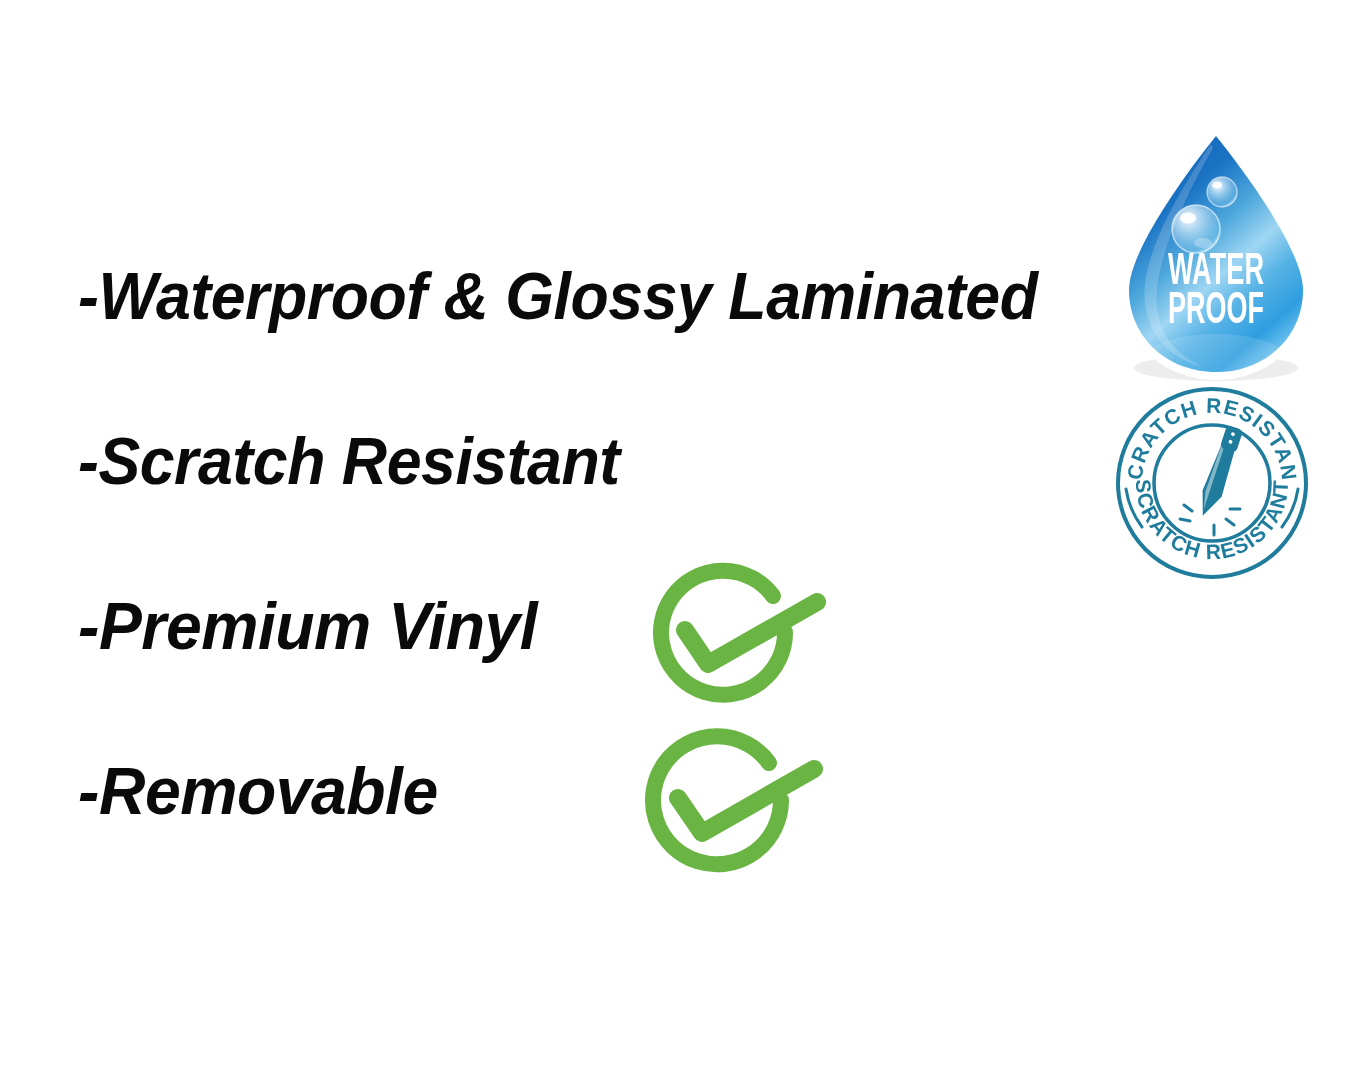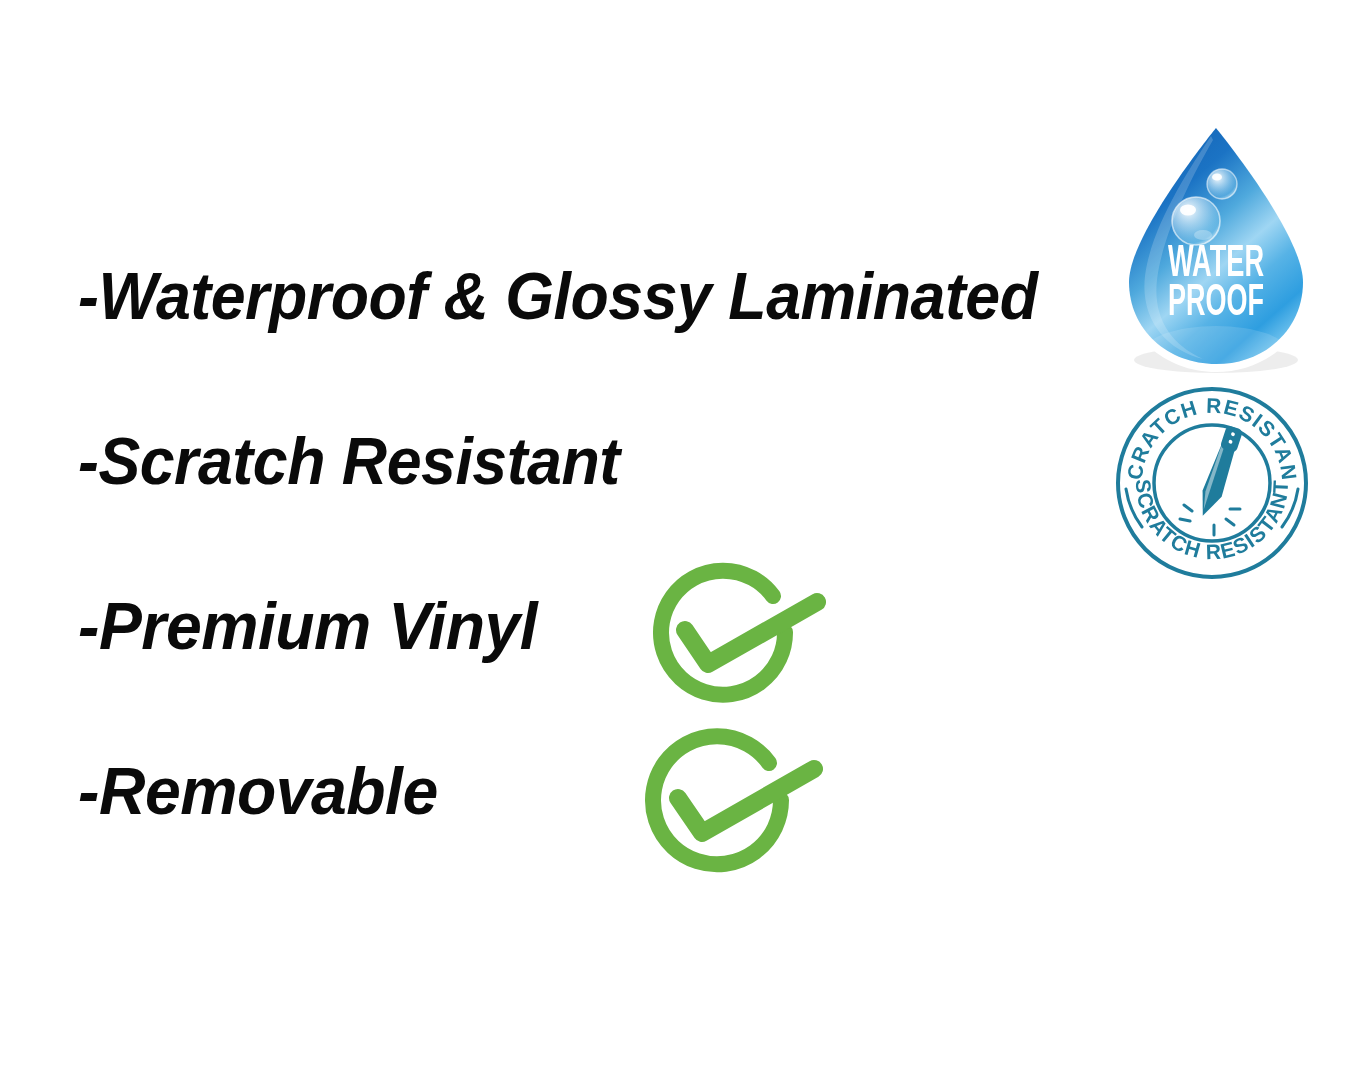--- a/index.html
+++ b/index.html
@@ -32,21 +32,21 @@
   }
   .line-1 { top: 262px; font-size: 67px; transform: scaleX(0.935); transform-origin: left center; }
   .line-2 { top: 427px; font-size: 67px; transform: scaleX(0.935); transform-origin: left center; }
   .line-3 { top: 592px; font-size: 67px; transform: scaleX(0.96); transform-origin: left center; }
   .line-4 { top: 757px; font-size: 67px; transform: scaleX(0.96); transform-origin: left center; }
 
   
   .droplet-badge {
     position: absolute;
     left: 1107px;
-    top: 116px;
+    top: 124px;
     width: 218px;
     height: 258px;
   }
   .droplet-badge svg { display: block; }
 
   
   .scratch-badge {
     position: absolute;
     left: 1114px;
     top: 385px;

